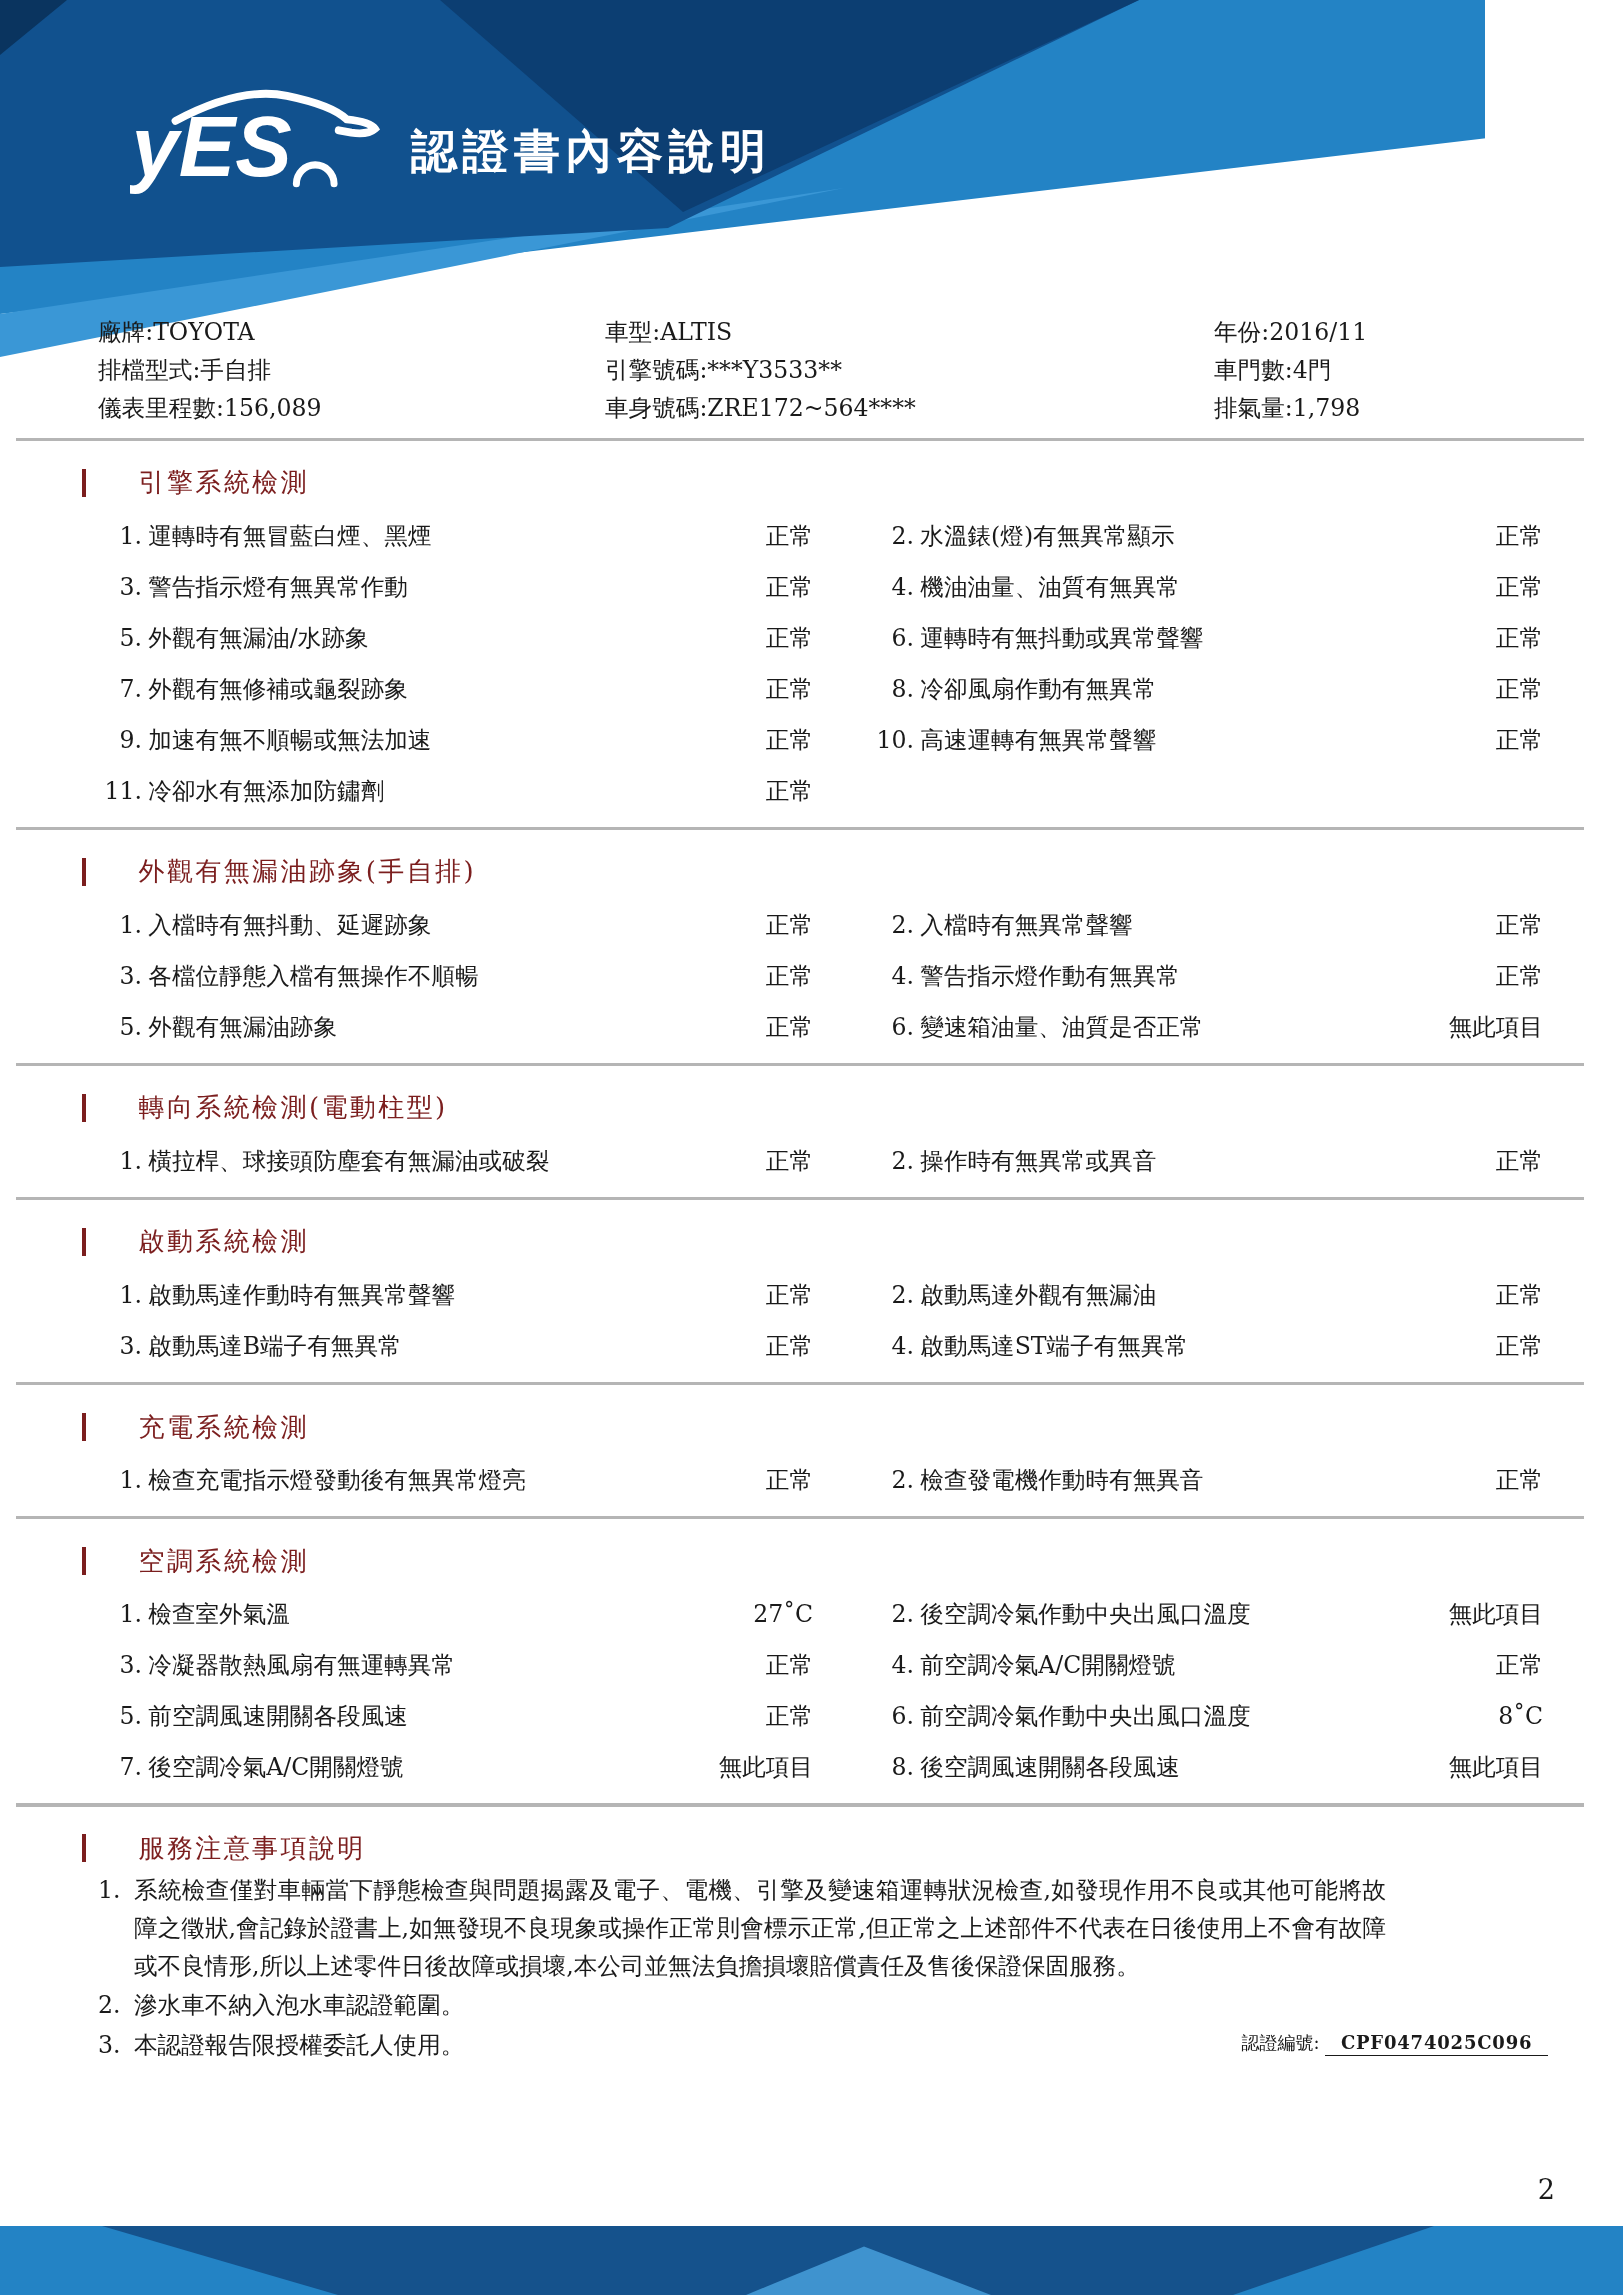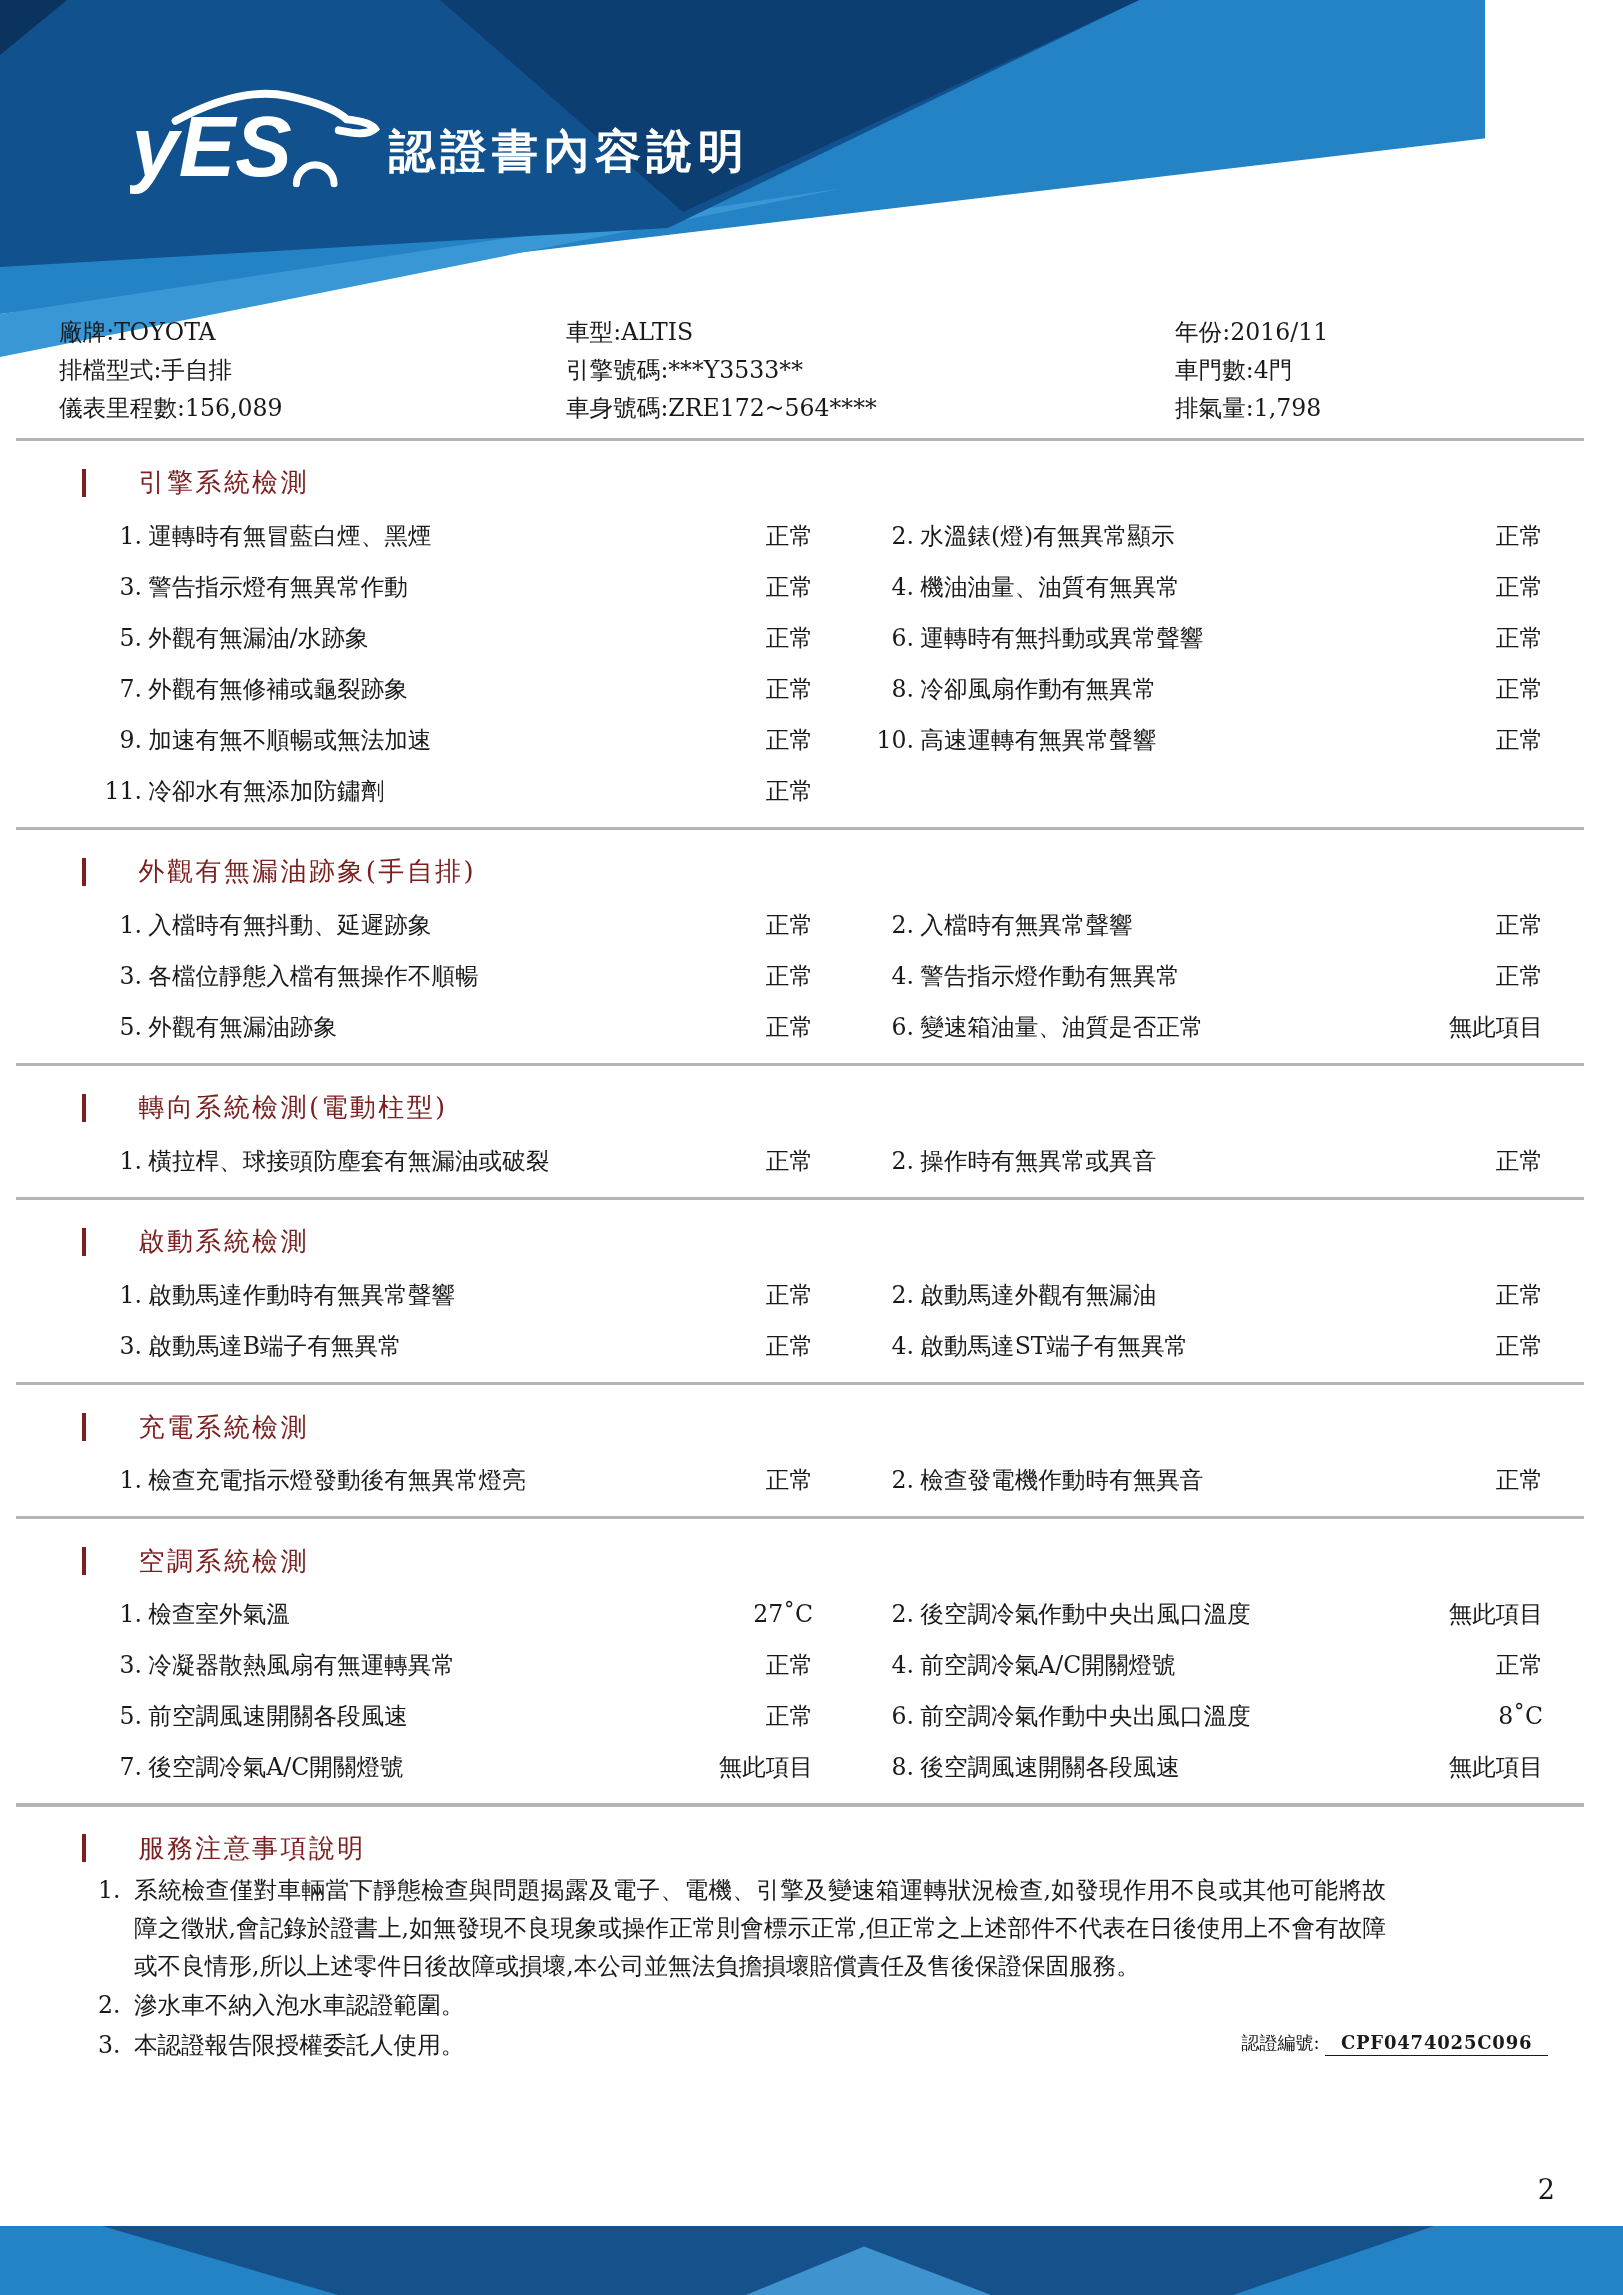--- a/index.html
+++ b/index.html
@@ -14,26 +14,26 @@
   
   .header{position:absolute;top:0;left:0;width:1485px;height:369px;}
   .header .shape{position:absolute;top:0;left:0;width:100%;height:100%;}
   .shape-blue{background:var(--blue);clip-path:polygon(0 0,1623px 0,1623px 122px,0 314px);}
   .shape-light{background:var(--blue-light);clip-path:polygon(0 314px,0 357px,844px 188px);}
   .shape-navy{background:var(--navy);clip-path:polygon(0 0,1139px 0,668px 228px,0 267px);}
   .shape-wedge{background:var(--navy-dark);clip-path:polygon(440px 0,1139px 0,683px 212px);}
   .shape-corner{background:var(--navy-darkest);clip-path:polygon(0 0,67px 0,0 55px);}
   .brand-row{position:absolute;left:130px;top:72px;display:flex;align-items:center;}
   .logo-svg{width:259px;height:130px;}
-  .header-title{color:#ffffff;font-family:"Liberation Sans","DejaVu Sans",sans-serif;
+  .header-title{margin-left:22px;color:#ffffff;font-family:"Liberation Sans","DejaVu Sans",sans-serif;
     font-weight:bold;font-size:46px;letter-spacing:5.5px;padding-top:30px;}
 
   
   .content{position:absolute;top:313px;left:0;width:1623px;}
-  .vehicle-info{display:grid;grid-template-columns:507px 609px auto;margin-left:59px;margin-right:47px;}
+  .vehicle-info{display:grid;grid-template-columns:507px 609px auto;margin-left:98px;margin-right:47px;}
   .vehicle-col{display:flex;flex-direction:column;}
   .vehicle-row{height:38px;line-height:38px;font-size:23.6px;white-space:nowrap;}
 
   .divider{height:3.1px;background:var(--divider);margin:11px 39px 0 15.7px;}
 
   .section-title-row{display:flex;align-items:center;margin:23.6px 0 0 82px;height:36px;}
   .title-bar{width:3.9px;height:28px;background:var(--accent-red);margin-right:12.6px;flex:0 0 auto;}
   .section-title{color:var(--accent-red);font-size:26px;letter-spacing:2.4px;white-space:nowrap;margin-left:40px;}
 
   .rows{margin:9.4px 80px 0 98px;}

